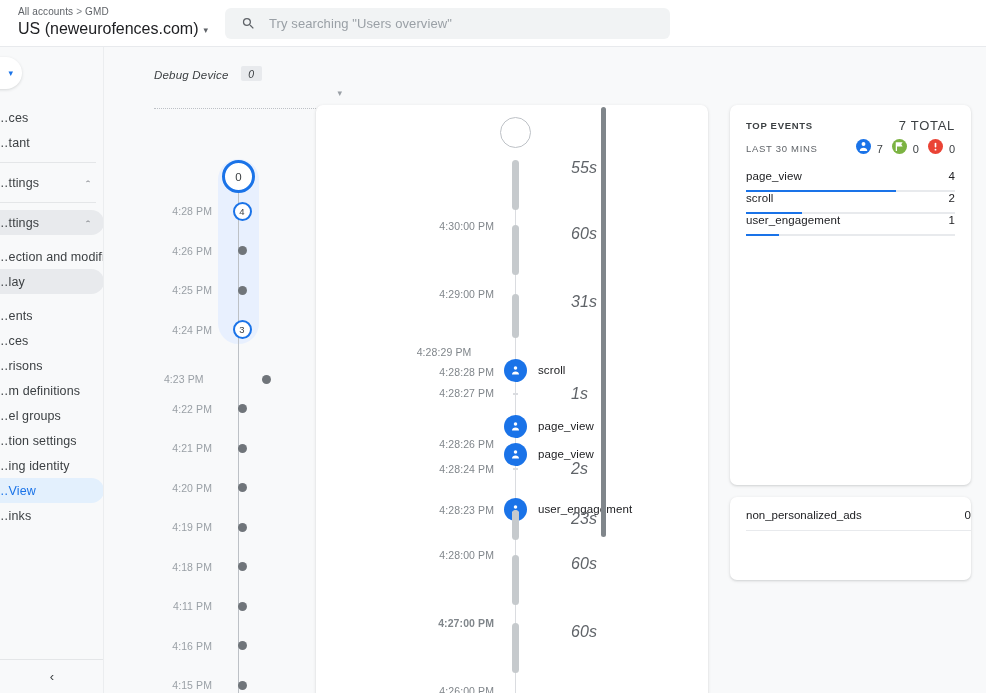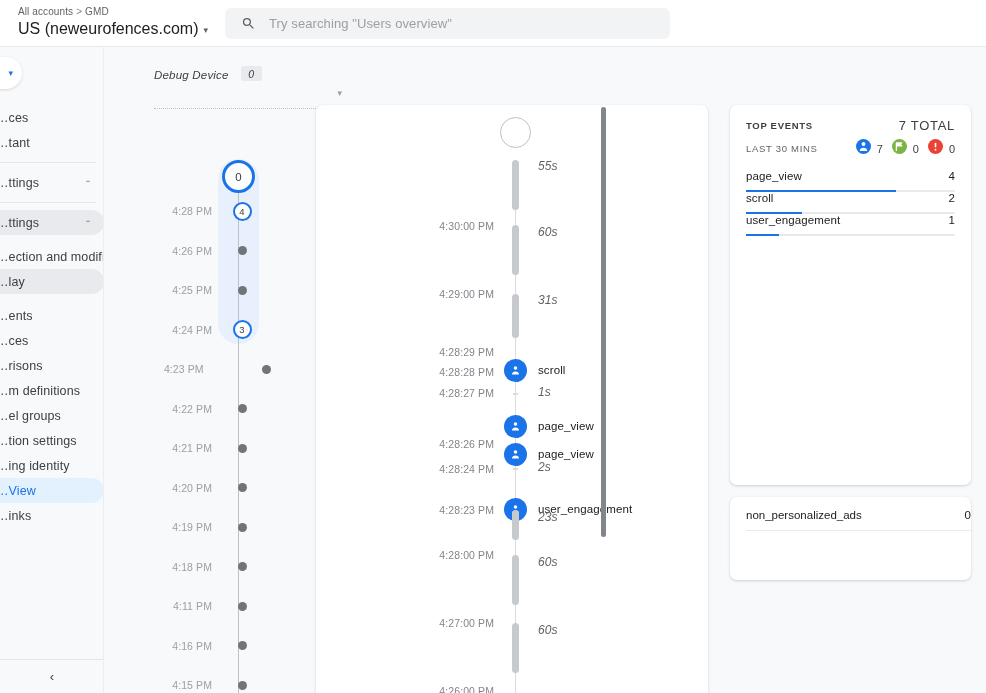--- a/index.html
+++ b/index.html
@@ -177,22 +177,22 @@
     white-space: nowrap;
   }
   .gap-bar {
     position: absolute; left: 196px; width: 7px;
     background: #c6cacd; border-radius: 4px;
   }
   .gap-tick {
     position: absolute; left: 197px; width: 5px; height: 2px; background: #dadce0;
   }
   .gap-label {
-    position: absolute; font-size: 12px; color: #5f6368;
-    font-style: italic; letter-spacing: .1px;
+    position: absolute; font-size: 16px; color: #5f6368;
+    font-style: italic; letter-spacing: .1px; margin-left: 33px;
   }
   .ev-node {
     position: absolute; left: 188px; width: 23px; height: 23px;
     border-radius: 50%; background: #1a73e8;
     display: flex; align-items: center; justify-content: center;
   }
   .ev-name {
     position: absolute; left: 222px; font-size: 11.5px; color: #202124;
     letter-spacing: .1px; white-space: nowrap;
   }
@@ -375,21 +375,21 @@
             <div class="min-node">
               <div class="min-dot"></div>
             </div>
           </div>
           <div class="min-row" style="top: 214.5px;">
             <div class="min-time">4:24 PM</div>
             <div class="min-node">
               <div class="min-count">3</div>
             </div>
           </div>
-          <div class="min-row" style="top: 254px; gap: 36px;">
+          <div class="min-row" style="top: 264px; gap: 36px;">
             <div class="min-time">4:23 PM</div>
             <div class="min-node">
               <div class="min-dot"></div>
             </div>
           </div>
           <div class="min-row" style="top: 293.5px;">
             <div class="min-time">4:22 PM</div>
             <div class="min-node">
               <div class="min-dot"></div>
             </div>
@@ -444,21 +444,21 @@
       <div class="stream-axis"></div>
       <div id="stream-body">
           <div class="gap-bar" style="top: 55px; height: 50px;"></div>
           <div class="gap-label" style="top: 54px; left: 222px;">55s</div>
           <div class="ev-time" style="top: 115px; left: 78px;">4:30:00 PM</div>
           <div class="gap-bar" style="top: 120px; height: 50px;"></div>
           <div class="gap-label" style="top: 120px; left: 222px;">60s</div>
           <div class="ev-time" style="top: 183px; left: 78px;">4:29:00 PM</div>
           <div class="gap-bar" style="top: 189px; height: 44px;"></div>
           <div class="gap-label" style="top: 188px; left: 222px;">31s</div>
-          <div class="ev-time" style="top: 241px; left: 78px;">4:28:29 PM</div>
+          <div class="ev-time" style="top: 241px; left: 78px; text-align: center;">4:28:29 PM</div>
           <div class="ev-node" style="top: 254px;">
             <svg width="13" height="13" viewBox="0 0 24 24">
               <circle cx="12" cy="7.5" r="3.2" fill="#fff"></circle>
               <path fill="#fff" d="M5.5 19.5c0-3.6 2.9-5.6 6.5-5.6s6.5 2 6.5 5.6z"></path>
             </svg>
           </div>
           <div class="ev-name" style="top: 259px;">scroll</div>
           <div class="ev-time" style="top: 261px; left: 78px;">4:28:28 PM</div>
           <div class="gap-tick" style="top: 288px;"></div>
           <div class="gap-label" style="top: 280px; left: 222px;">1s</div>
@@ -487,21 +487,21 @@
               <path fill="#fff" d="M5.5 19.5c0-3.6 2.9-5.6 6.5-5.6s6.5 2 6.5 5.6z"></path>
             </svg>
           </div>
           <div class="ev-name" style="top: 398px;">user_engagement</div>
           <div class="ev-time" style="top: 399px; left: 78px;">4:28:23 PM</div>
           <div class="gap-bar" style="top: 405px; height: 30px;"></div>
           <div class="gap-label" style="top: 405px; left: 222px;">23s</div>
           <div class="ev-time" style="top: 444px; left: 78px;">4:28:00 PM</div>
           <div class="gap-bar" style="top: 450px; height: 50px;"></div>
           <div class="gap-label" style="top: 450px; left: 222px;">60s</div>
-          <div class="ev-time" style="top: 512px; left: 78px;">4:27:00 PM</div>
+          <div class="ev-time" style="top: 512px; left: 78px; font-weight: bold;">4:27:00 PM</div>
           <div class="gap-bar" style="top: 518px; height: 50px;"></div>
           <div class="gap-label" style="top: 518px; left: 222px;">60s</div>
           <div class="ev-time" style="top: 580px; left: 78px;">4:26:00 PM</div>
         </div>
       <div class="stream-scroll"></div>
     </div>
 
     <div class="panel panel-events">
       <div class="p-head">
         <span class="p-title">TOP EVENTS</span>

